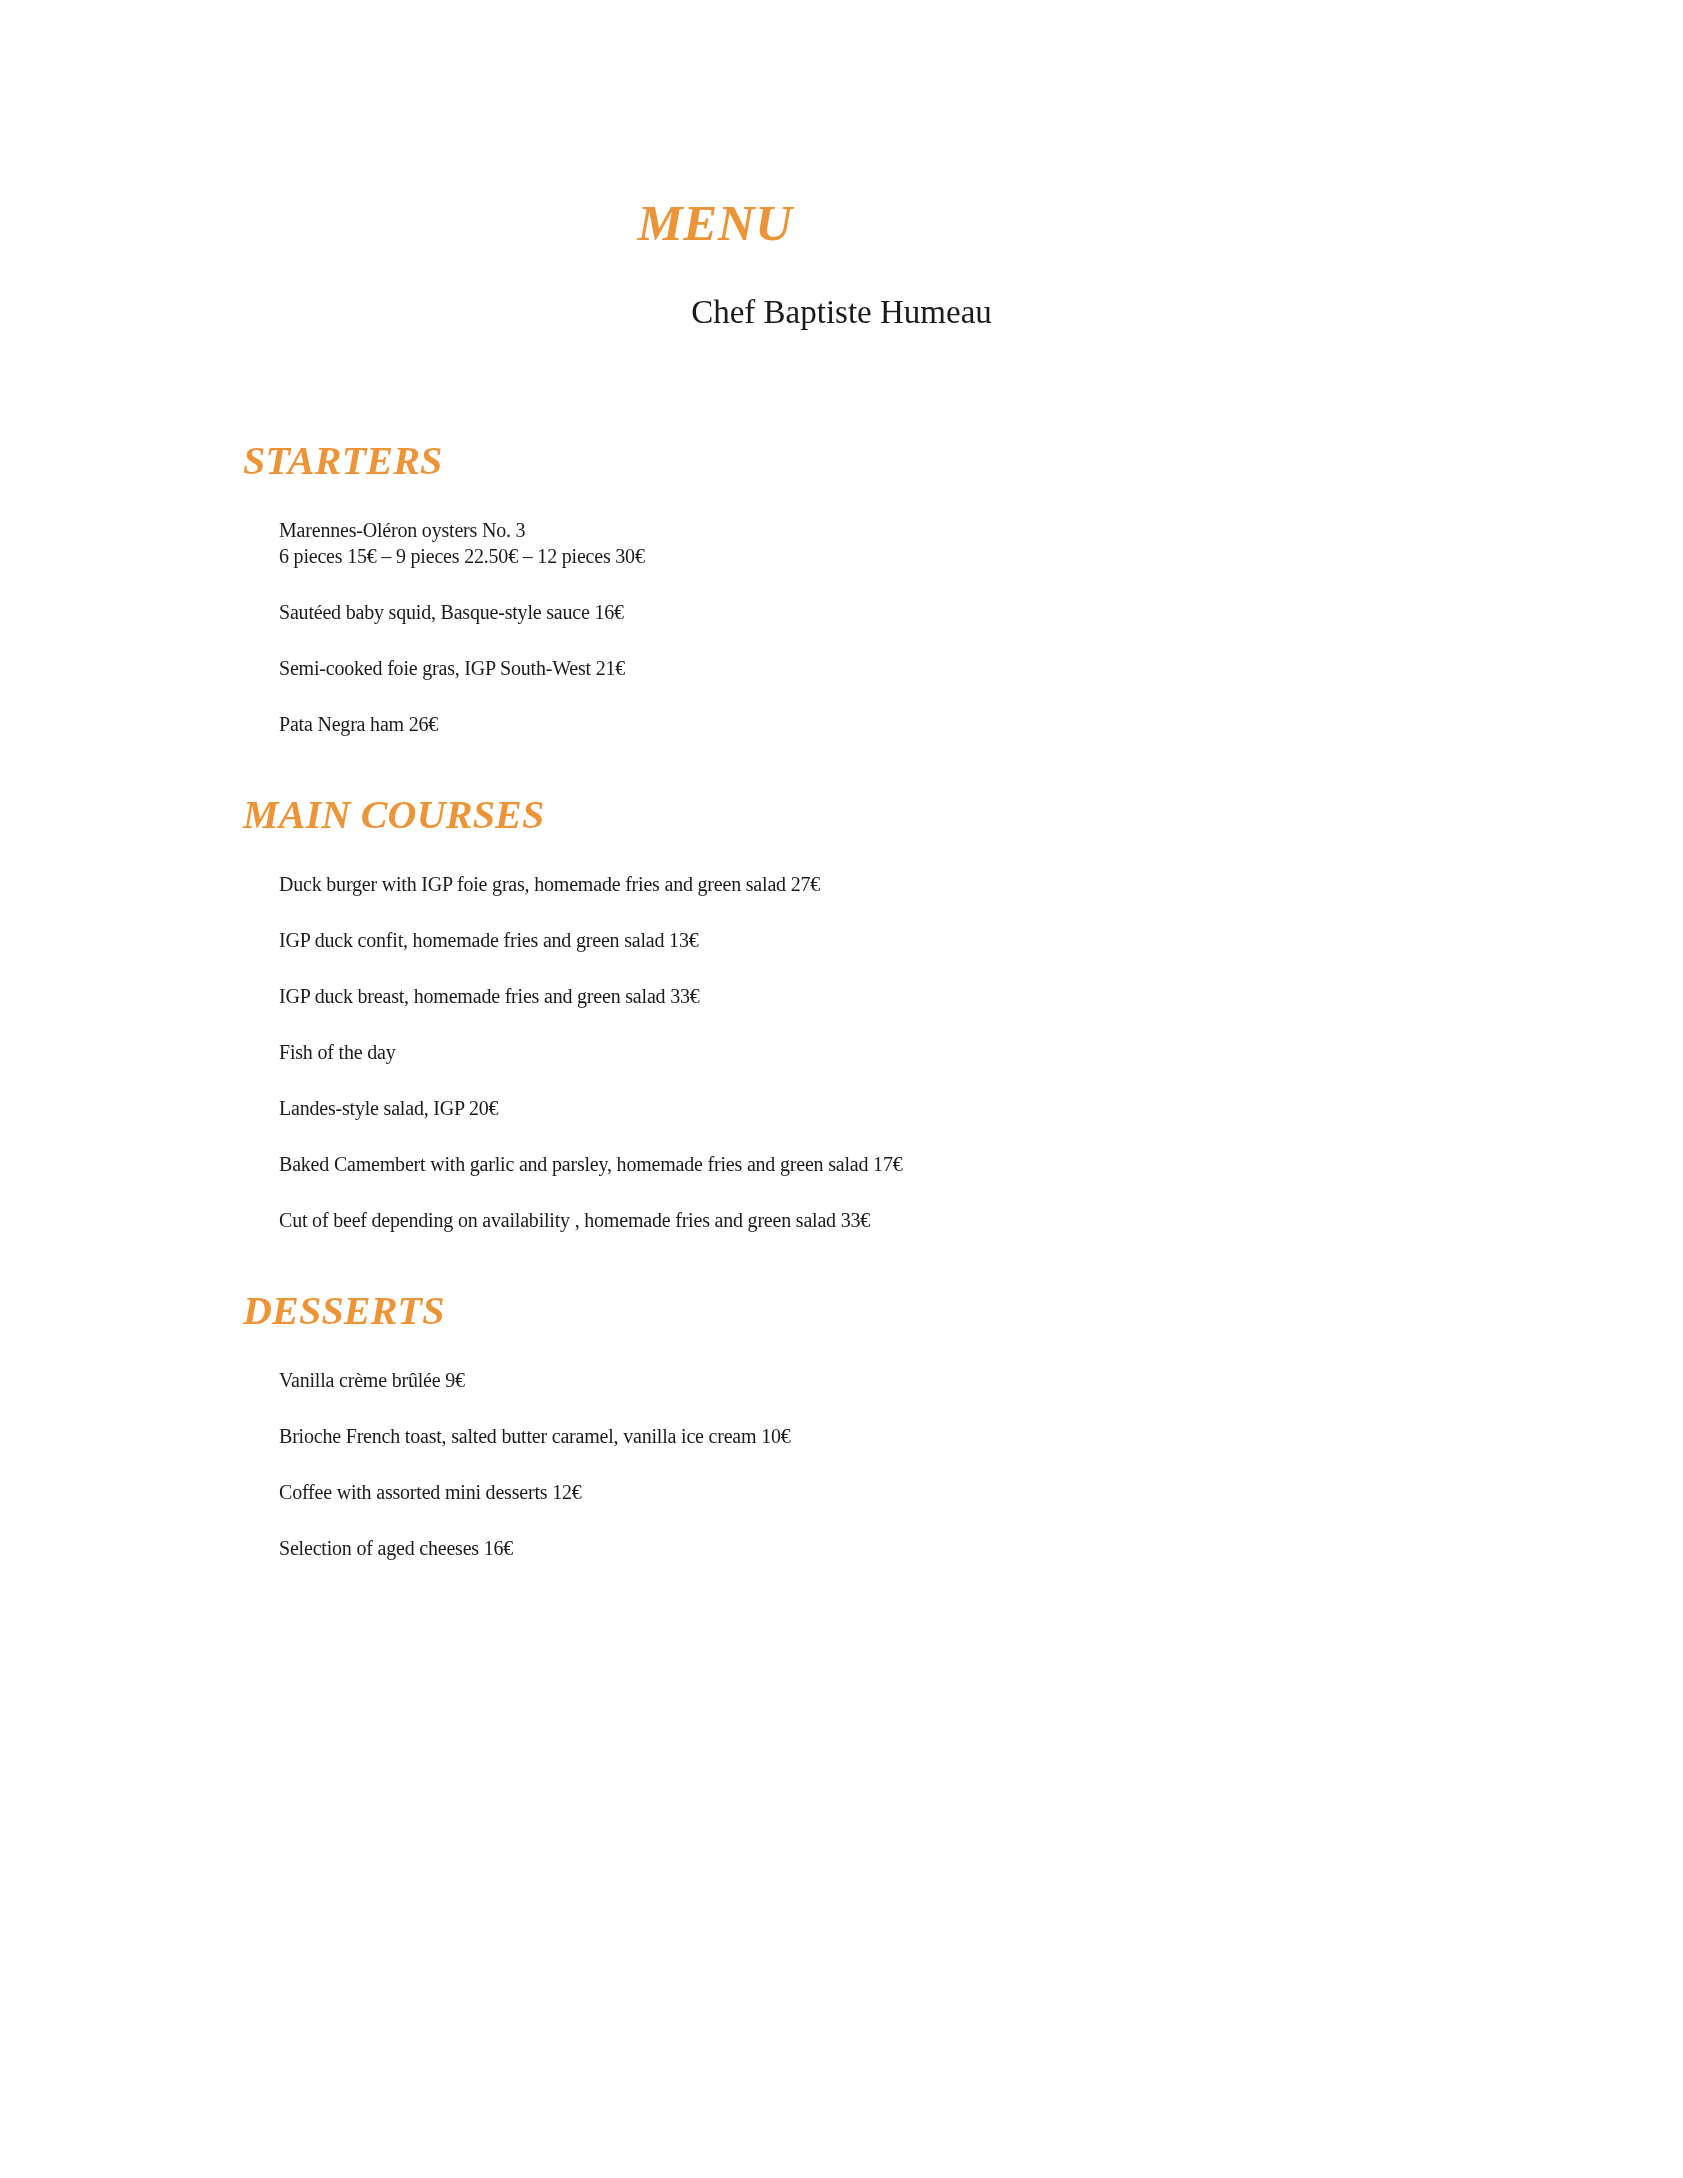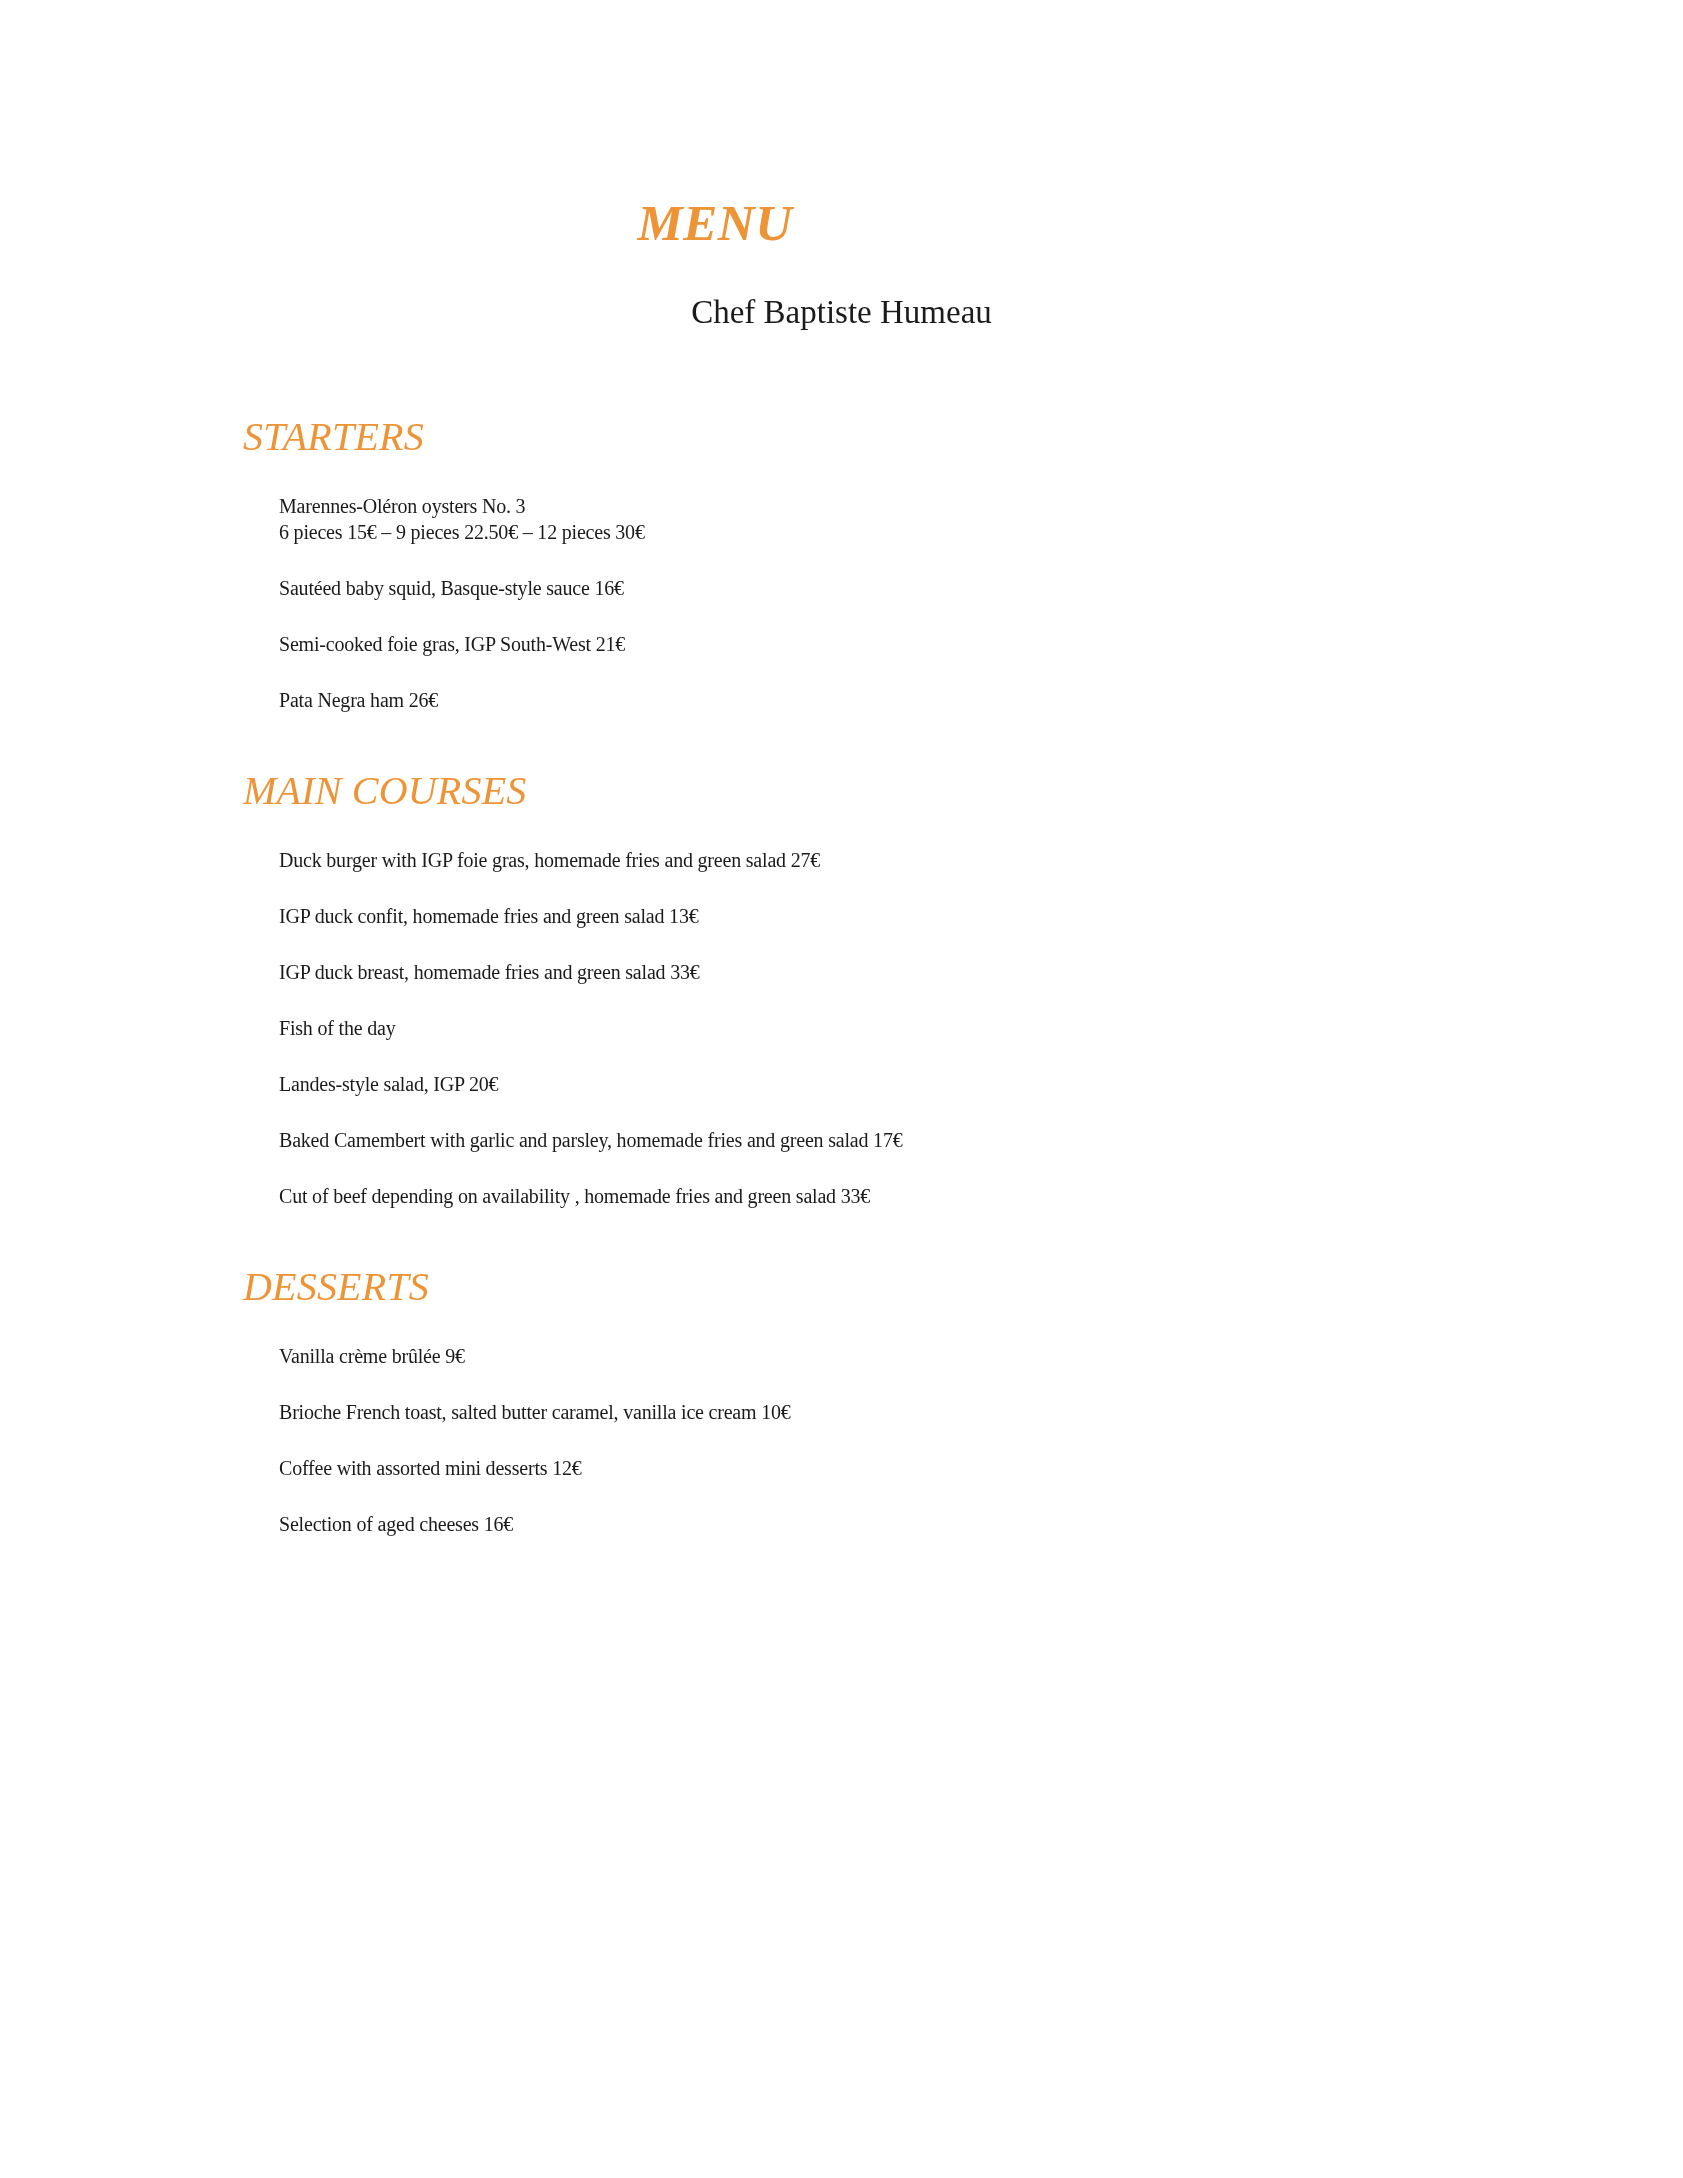--- a/index.html
+++ b/index.html
@@ -27,36 +27,36 @@
     line-height: 1.15;
     font-weight: bold;
     font-style: italic;
     color: var(--accent);
     letter-spacing: 0.5px;
   }
   .subtitle-wrap {
     width: 1683px;
     text-align: center;
     margin-top: 40px;
-    margin-bottom: 83px;
+    margin-bottom: 107px;
   }
   .subtitle {
     font-size: 33px;
     line-height: 1.2;
     color: var(--ink);
   }
   .sections {
     padding-left: 243px;
     padding-right: 218px;
   }
   .menu-section + .menu-section { margin-top: 56px; }
   .section-heading {
     font-size: 40px;
     line-height: 1.1;
-    font-weight: normal;
+    font-weight: bold;
     font-style: italic;
     color: var(--accent);
     letter-spacing: 0.2px;
     margin: 0 0 34px 0;
   }
   .menu-items { padding-left: 36px; }
   .menu-item {
     font-size: 20px;
     line-height: 1.3;
     letter-spacing: -0.2px;

